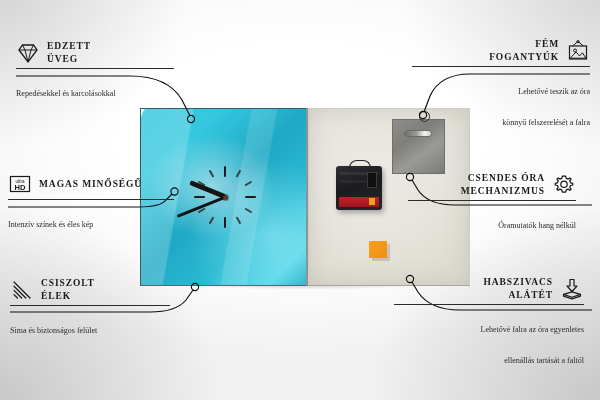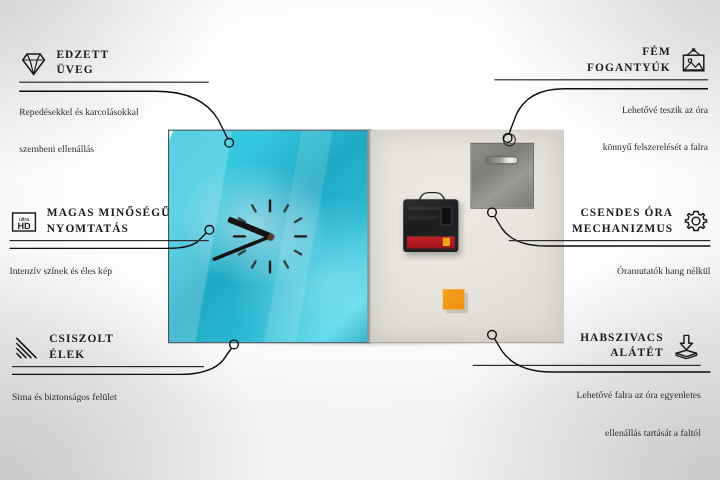--- a/index.html
+++ b/index.html
@@ -111,21 +111,21 @@
   .left .co-head{justify-content:flex-start;}
   .left .co-title,.left .co-sub{text-align:left;}
   .right .co-head{justify-content:flex-end;}
   .right .co-title,.right .co-sub{text-align:right;}
   .right .co-head{flex-direction:row;}
 
   #l1{left:16px;top:40px;width:158px;}
   #l2{left:8px;top:172px;width:166px;}
   #l3{left:10px;top:277px;width:160px;}
   #r1{right:10px;top:38px;width:178px;}
-  #r2{right:8px;top:172px;width:168px;}
+  #r2{right:24px;top:172px;width:168px;}
   #r3{right:16px;top:276px;width:190px;}
   svg.wire{position:absolute;left:0;top:0;width:600px;height:400px;pointer-events:none;}
   .wire path{fill:none;stroke:#0d0d0d;stroke-width:1.15;}
   .wire circle{fill:none;stroke:#0d0d0d;stroke-width:1.15;}
 </style>
 </head>
 <body>
 
 <div id="stage">
 
@@ -235,33 +235,31 @@
         <path d="M3 9 L12 21 L21 9 L17.5 4 L6.5 4 Z" fill="none" stroke="#1a1a1a" stroke-width="1.3"></path>
         <path d="M3 9 H21 M6.5 4 L9 9 L12 21 M17.5 4 L15 9 L12 21" fill="none" stroke="#1a1a1a" stroke-width="1"></path>
       </svg>
       <div>
         <div class="co-title">EDZETT</div>
         <div class="co-title">ÜVEG</div>
       </div>
     </div>
     <div class="co-rule"></div>
     <div class="co-sub">Repedésekkel és karcolásokkal</div>
-    <div class="co-sub">szembeni ellenállás</div>
   </div>
 
   <div class="callout left" id="l2">
     <div class="co-head">
       <svg class="co-icon" viewBox="0 0 24 24">
         <rect x="2.5" y="4.5" width="19" height="15" fill="none" stroke="#1a1a1a" stroke-width="1.2"></rect>
         <text x="12" y="11" font-family="Liberation Sans, sans-serif" font-size="4.6" text-anchor="middle" fill="#1a1a1a">ultra</text>
         <text x="12" y="17.6" font-family="Liberation Sans, sans-serif" font-size="7.6" font-weight="bold" text-anchor="middle" fill="#1a1a1a">HD</text>
       </svg>
       <div>
         <div class="co-title">MAGAS MINŐSÉGŰ</div>
-        <div class="co-title">NYOMTATÁS</div>
       </div>
     </div>
     <div class="co-rule"></div>
     <div class="co-sub">Intenzív színek és éles kép</div>
   </div>
 
   <div class="callout left" id="l3">
     <div class="co-head">
       <svg class="co-icon" viewBox="0 0 24 24">
         <g stroke="#1a1a1a" stroke-width="1.25" stroke-linecap="round">

